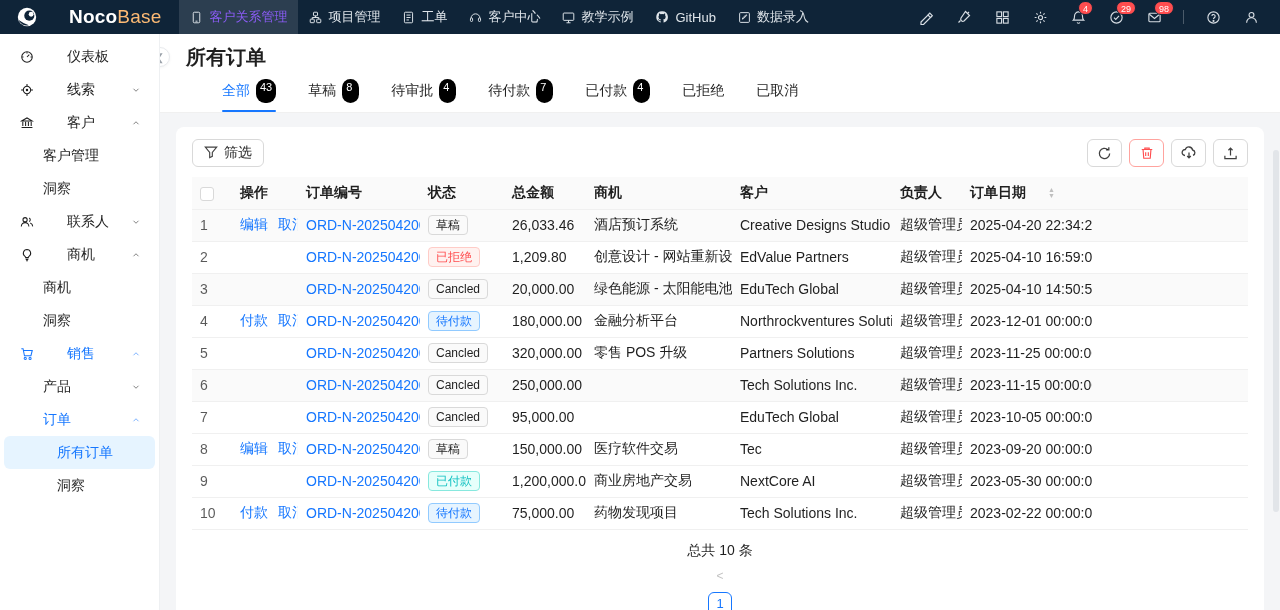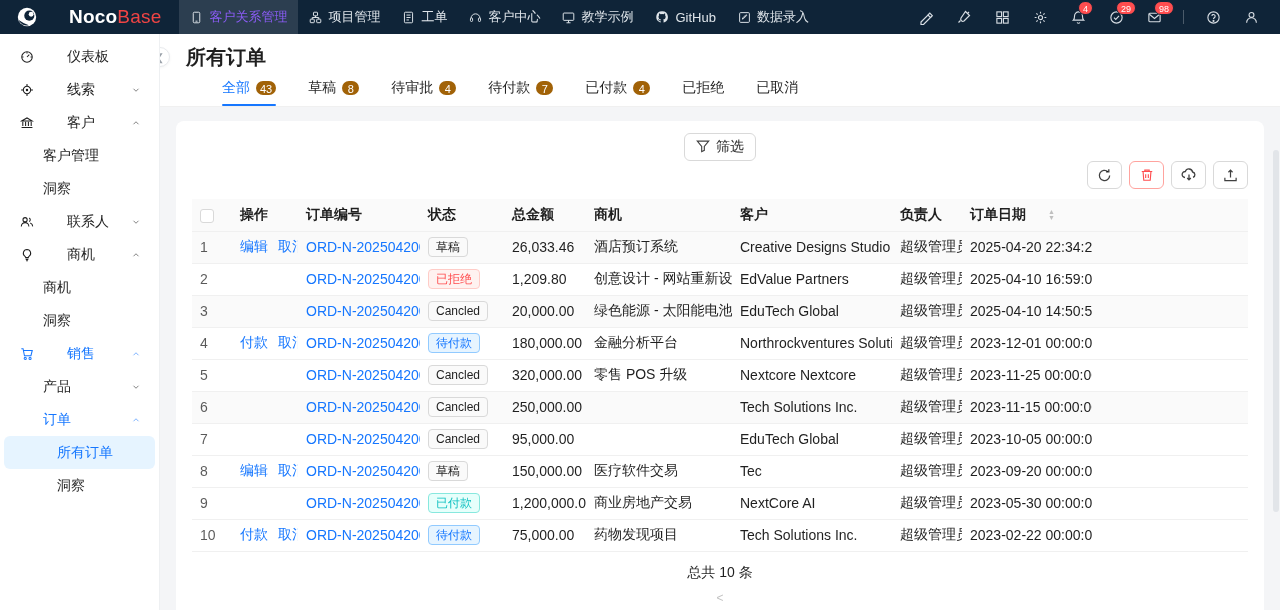--- a/index.html
+++ b/index.html
@@ -4,21 +4,21 @@
 <style>
   * { margin:0; padding:0; box-sizing:border-box; }
   html,body { width:1280px; height:610px; overflow:hidden; font-family:"Liberation Sans","DejaVu Sans",sans-serif; font-size:14px; color:rgba(0,0,0,.88); background:#f4f5f7; }
 
   
   .navbar { position:fixed; top:0; left:0; right:0; height:34px; background:#0f2438; display:flex; align-items:center; padding:0 12px 0 16px; z-index:50; }
   .logo { display:flex; align-items:center; gap:7px; margin-right:18px; }
   .logo svg { display:block; }
   .logo-text { font-size:19px; letter-spacing:.2px; }
   .logo-text b { color:#fff; font-weight:700;margin-left:24px; }
-  .logo-text span { color:#ef4444; font-weight:400; }
+  .logo-text span { color:#fdba74; font-weight:400; }
   .nav-menu { display:flex; align-items:center; height:100%; }
   .nav-item { display:flex; align-items:center; gap:6px; height:100%; padding:0 11px; color:#dfe5ea; font-size:13px; cursor:pointer; white-space:nowrap; }
   .nav-item.active { background:rgba(255,255,255,.12); color:#8b5cf6; }
   .nav-item .nicon { display:flex; align-items:center; }
   .nav-item svg { stroke:#dfe5ea; }
   .nav-right { margin-left:auto; display:flex; align-items:center; gap:4px; }
   .nav-action { position:relative; width:34px; height:28px; display:flex; align-items:center; justify-content:center; background:none; border:none; cursor:pointer; }
   .nav-action svg { stroke:#d7dde3; }
   .nav-badge { position:absolute; top:-2px; left:17px; min-width:15px; height:14px; padding:0 4px; background:#ff4d4f; color:#fff; font-size:9px; line-height:14px; border-radius:8px; text-align:center; border:1px solid #0f2438; font-family:"Liberation Sans",sans-serif; }
   .nav-divider { width:1px; height:14px; background:rgba(255,255,255,.25); margin:0 8px; }
@@ -37,27 +37,27 @@
   .side-chevron svg { stroke:currentColor; opacity:.75; }
 
   
   .main { position:absolute; top:34px; left:160px; right:0; bottom:0; }
   .page-header { background:#fff; padding:10px 26px 0 26px; border-bottom:1px solid #f0f0f0; position:relative; }
   .page-title { font-size:20px; font-weight:700; margin-bottom:8px; }
   .tabs { display:flex; gap:32px;margin-left:36px; }
   .tab { display:flex; align-items:center; gap:6px; padding-bottom:9px; cursor:pointer; font-size:14px; position:relative; color:rgba(0,0,0,.88); }
   .tab.active { color:#1677ff; }
   .tab.active::after { content:""; position:absolute; left:0; right:0; bottom:0; height:2px; background:#1677ff; border-radius:2px; }
-  .tab-badge { min-width:17px; height:14px; padding:0 4px; border-radius:9px; background:#a16207; color:#fff; font-size:11px; line-height:16px; text-align:center; }
+  .tab-badge { min-width:17px; height:24px; padding:0 4px; border-radius:9px; background:#000000; color:#fff; font-size:11px; line-height:16px; text-align:left; }
   .collapse-btn { position:absolute; left:-10px; top:13px; width:20px; height:20px; border-radius:50%; background:#fff; border:1px solid #e8eaed; color:#9aa1a9; font-size:10px; display:flex; align-items:center; justify-content:center; cursor:pointer; box-shadow:0 1px 3px rgba(0,0,0,.05); }
 
   
   .content { padding:14px 16px; }
   .card { background:#fff; border-radius:8px; padding:12px 16px 14px 16px; }
-  .toolbar { display:flex; align-items:center; margin-bottom:10px;flex-direction:column; }
+  .toolbar { display:flex; align-items:center; margin-bottom:10px; }
   .btn { display:inline-flex; align-items:center; gap:6px; height:28px; padding:0 11px; border:1px solid #d9d9d9; border-radius:6px; background:#fff; font-size:14px; color:rgba(0,0,0,.88); cursor:pointer; font-family:inherit; }
   .btn svg { stroke:rgba(0,0,0,.75); }
   .toolbar-right { margin-left:auto; display:flex; gap:7px; }
   .icon-btn { width:35px; height:28px; padding:0; justify-content:center; }
   .icon-btn.danger { border-color:#ffa39e; }
   .icon-btn.danger svg { stroke:#ff4d4f; }
 
   
   table { border-collapse:collapse; table-layout:fixed; width:100%; }
   th,td { height:32px; padding:0 8px; text-align:left; font-size:14px; white-space:nowrap; overflow:hidden; border-bottom:1px solid #f0f0f0; }
@@ -508,21 +508,21 @@
               <td>2023-12-01 00:00:00</td>
               <td></td>
             </tr>
             <tr>
               <td class="row-index">5</td>
               <td class="actions-cell"></td>
               <td><a class="tlink">ORD-N-2025042000012</a></td>
               <td><span class="tag default">Cancled</span></td>
               <td>320,000.00</td>
               <td>零售 POS 升级</td>
-              <td>Nextcore Nextcore</td>
+              <td>Partners Solutions</td>
               <td>超级管理员</td>
               <td>2023-11-25 00:00:00</td>
               <td></td>
             </tr>
             <tr>
               <td class="row-index">6</td>
               <td class="actions-cell"></td>
               <td><a class="tlink">ORD-N-2025042000019</a></td>
               <td><span class="tag default">Cancled</span></td>
               <td>250,000.00</td>

